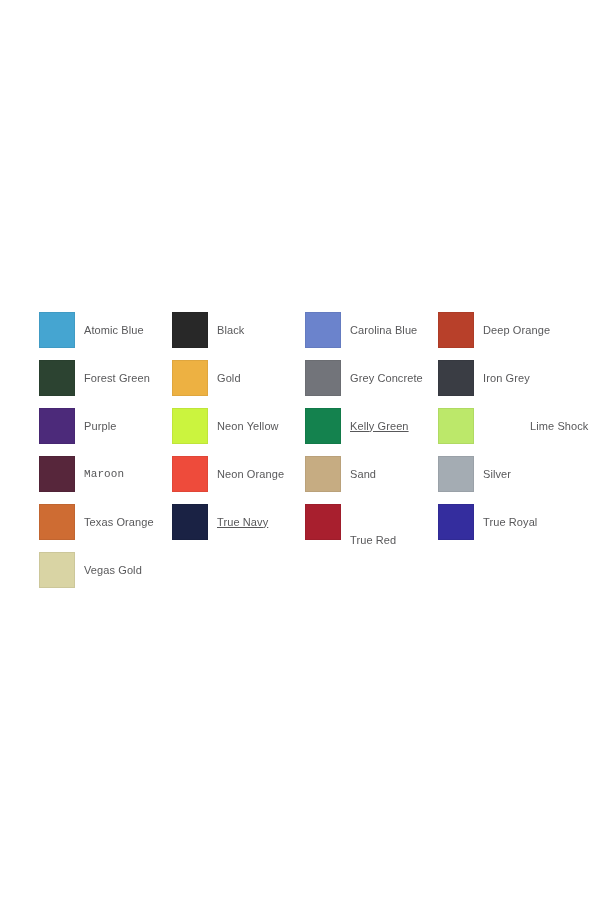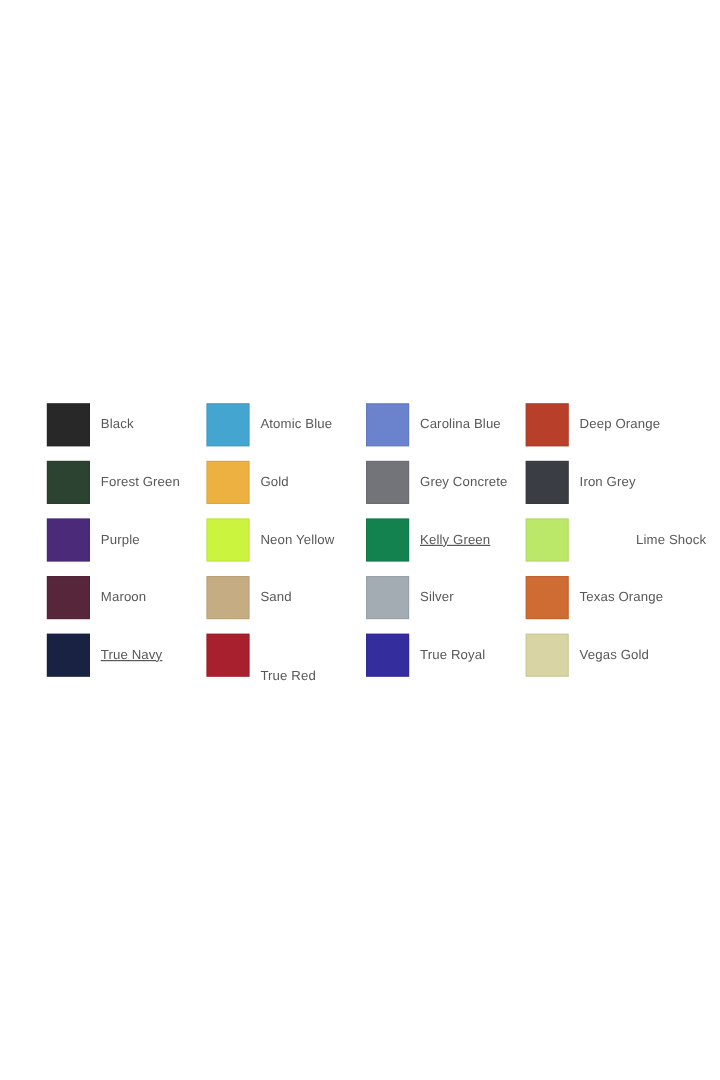--- a/index.html
+++ b/index.html
@@ -58,26 +58,26 @@
     white-space: nowrap;
     letter-spacing: 0.1px;
   }
 </style>
 </head>
 <body style="background: rgb(255, 255, 255);">
 
 <div id="color-chart">
   <div class="swatch-grid">
       <div class="swatch-cell">
+        <div class="swatch-chip" style="background: rgb(69, 165, 209);"></div>
+        <div class="swatch-label" style="color: rgb(88, 88, 90);">Atomic Blue</div>
+      </div>
+      <div class="swatch-cell">
         <div class="swatch-chip" style="background: rgb(40, 40, 40);"></div>
         <div class="swatch-label" style="color: rgb(88, 88, 90);">Black</div>
-      </div>
-      <div class="swatch-cell">
-        <div class="swatch-chip" style="background: rgb(69, 165, 209);"></div>
-        <div class="swatch-label" style="color: rgb(88, 88, 90);">Atomic Blue</div>
       </div>
       <div class="swatch-cell">
         <div class="swatch-chip" style="background: rgb(107, 131, 204);"></div>
         <div class="swatch-label" style="color: rgb(88, 88, 90);">Carolina Blue</div>
       </div>
       <div class="swatch-cell">
         <div class="swatch-chip" style="background: rgb(184, 64, 42);"></div>
         <div class="swatch-label" style="color: rgb(88, 88, 90);">Deep Orange</div>
       </div>
       <div class="swatch-cell">
@@ -107,21 +107,25 @@
       <div class="swatch-cell">
         <div class="swatch-chip" style="background: rgb(20, 130, 78);"></div>
         <div class="swatch-label" style="color: rgb(88, 88, 90); text-decoration: underline;">Kelly Green</div>
       </div>
       <div class="swatch-cell">
         <div class="swatch-chip" style="background: rgb(188, 232, 106);"></div>
         <div class="swatch-label" style="color: rgb(88, 88, 90); padding-left: 47px;">Lime Shock</div>
       </div>
       <div class="swatch-cell">
         <div class="swatch-chip" style="background: rgb(87, 38, 59);"></div>
-        <div class="swatch-label" style="color: rgb(88, 88, 90);">Maroon</div>
+        <div class="swatch-label" style="color: rgb(88, 88, 90); font-family: Liberation Mono, monospace;">Maroon</div>
+      </div>
+      <div class="swatch-cell">
+        <div class="swatch-chip" style="background: rgb(238, 75, 59);"></div>
+        <div class="swatch-label" style="color: rgb(88, 88, 90);">Neon Orange</div>
       </div>
       <div class="swatch-cell">
         <div class="swatch-chip" style="background: rgb(198, 172, 130);"></div>
         <div class="swatch-label" style="color: rgb(88, 88, 90);">Sand</div>
       </div>
       <div class="swatch-cell">
         <div class="swatch-chip" style="background: rgb(164, 172, 179);"></div>
         <div class="swatch-label" style="color: rgb(88, 88, 90);">Silver</div>
       </div>
       <div class="swatch-cell">

